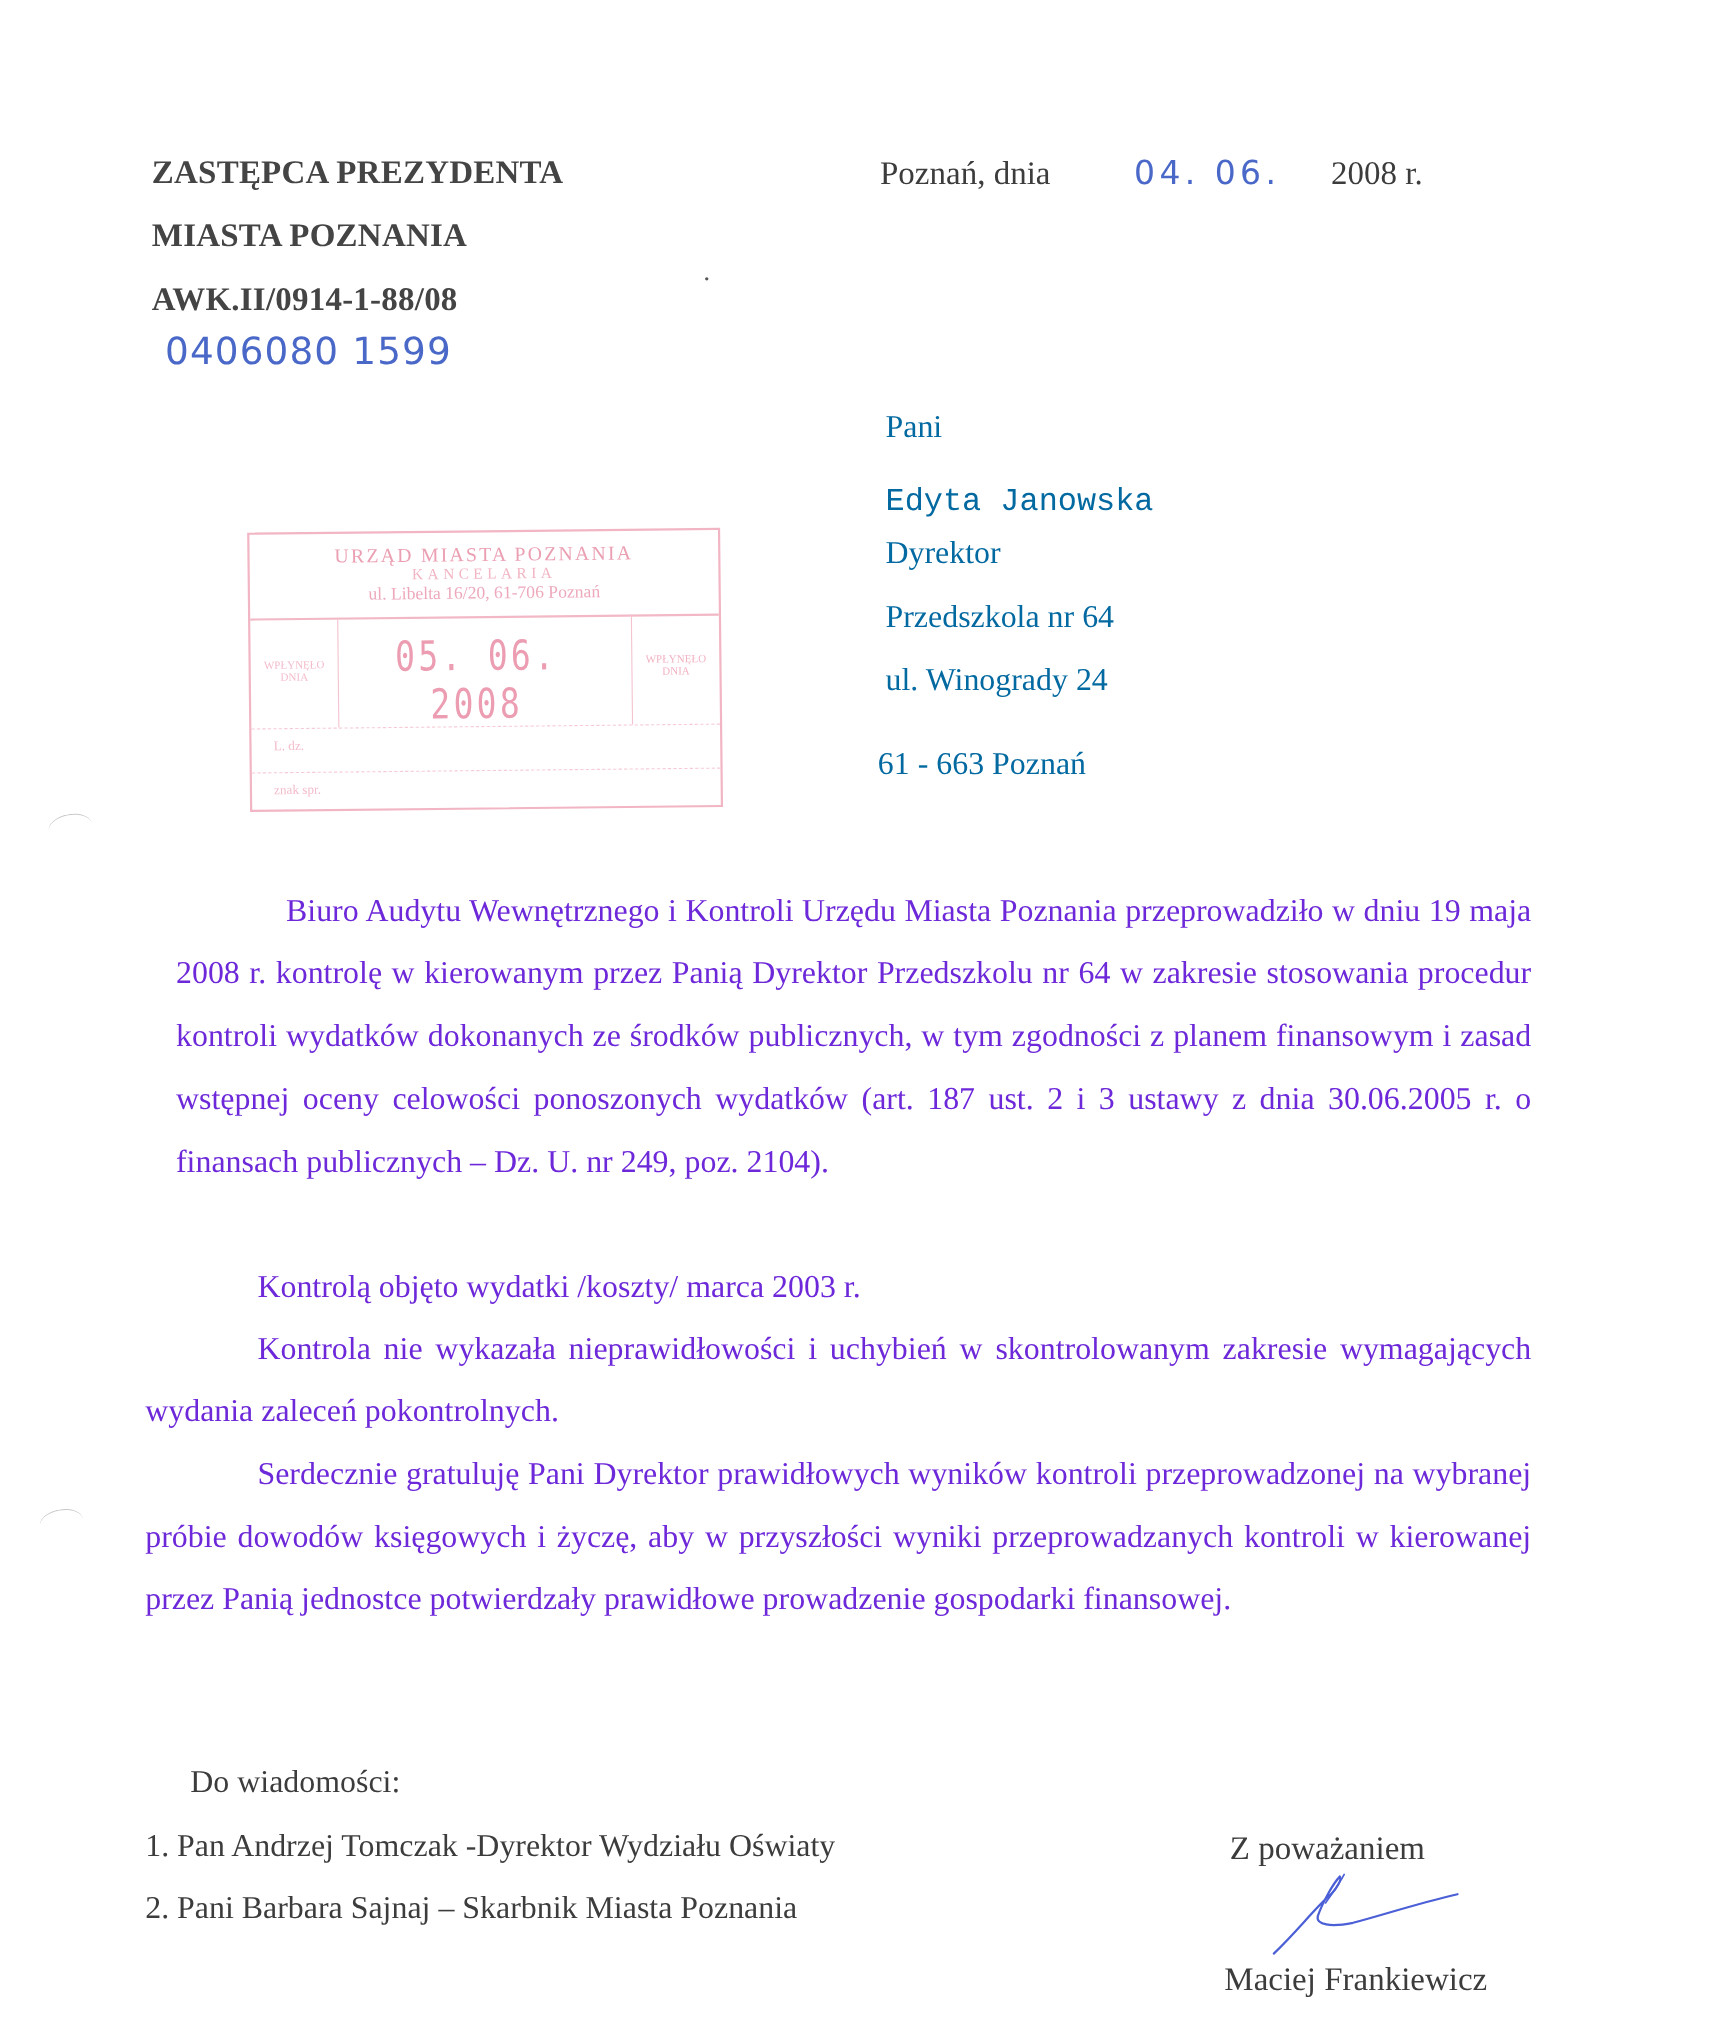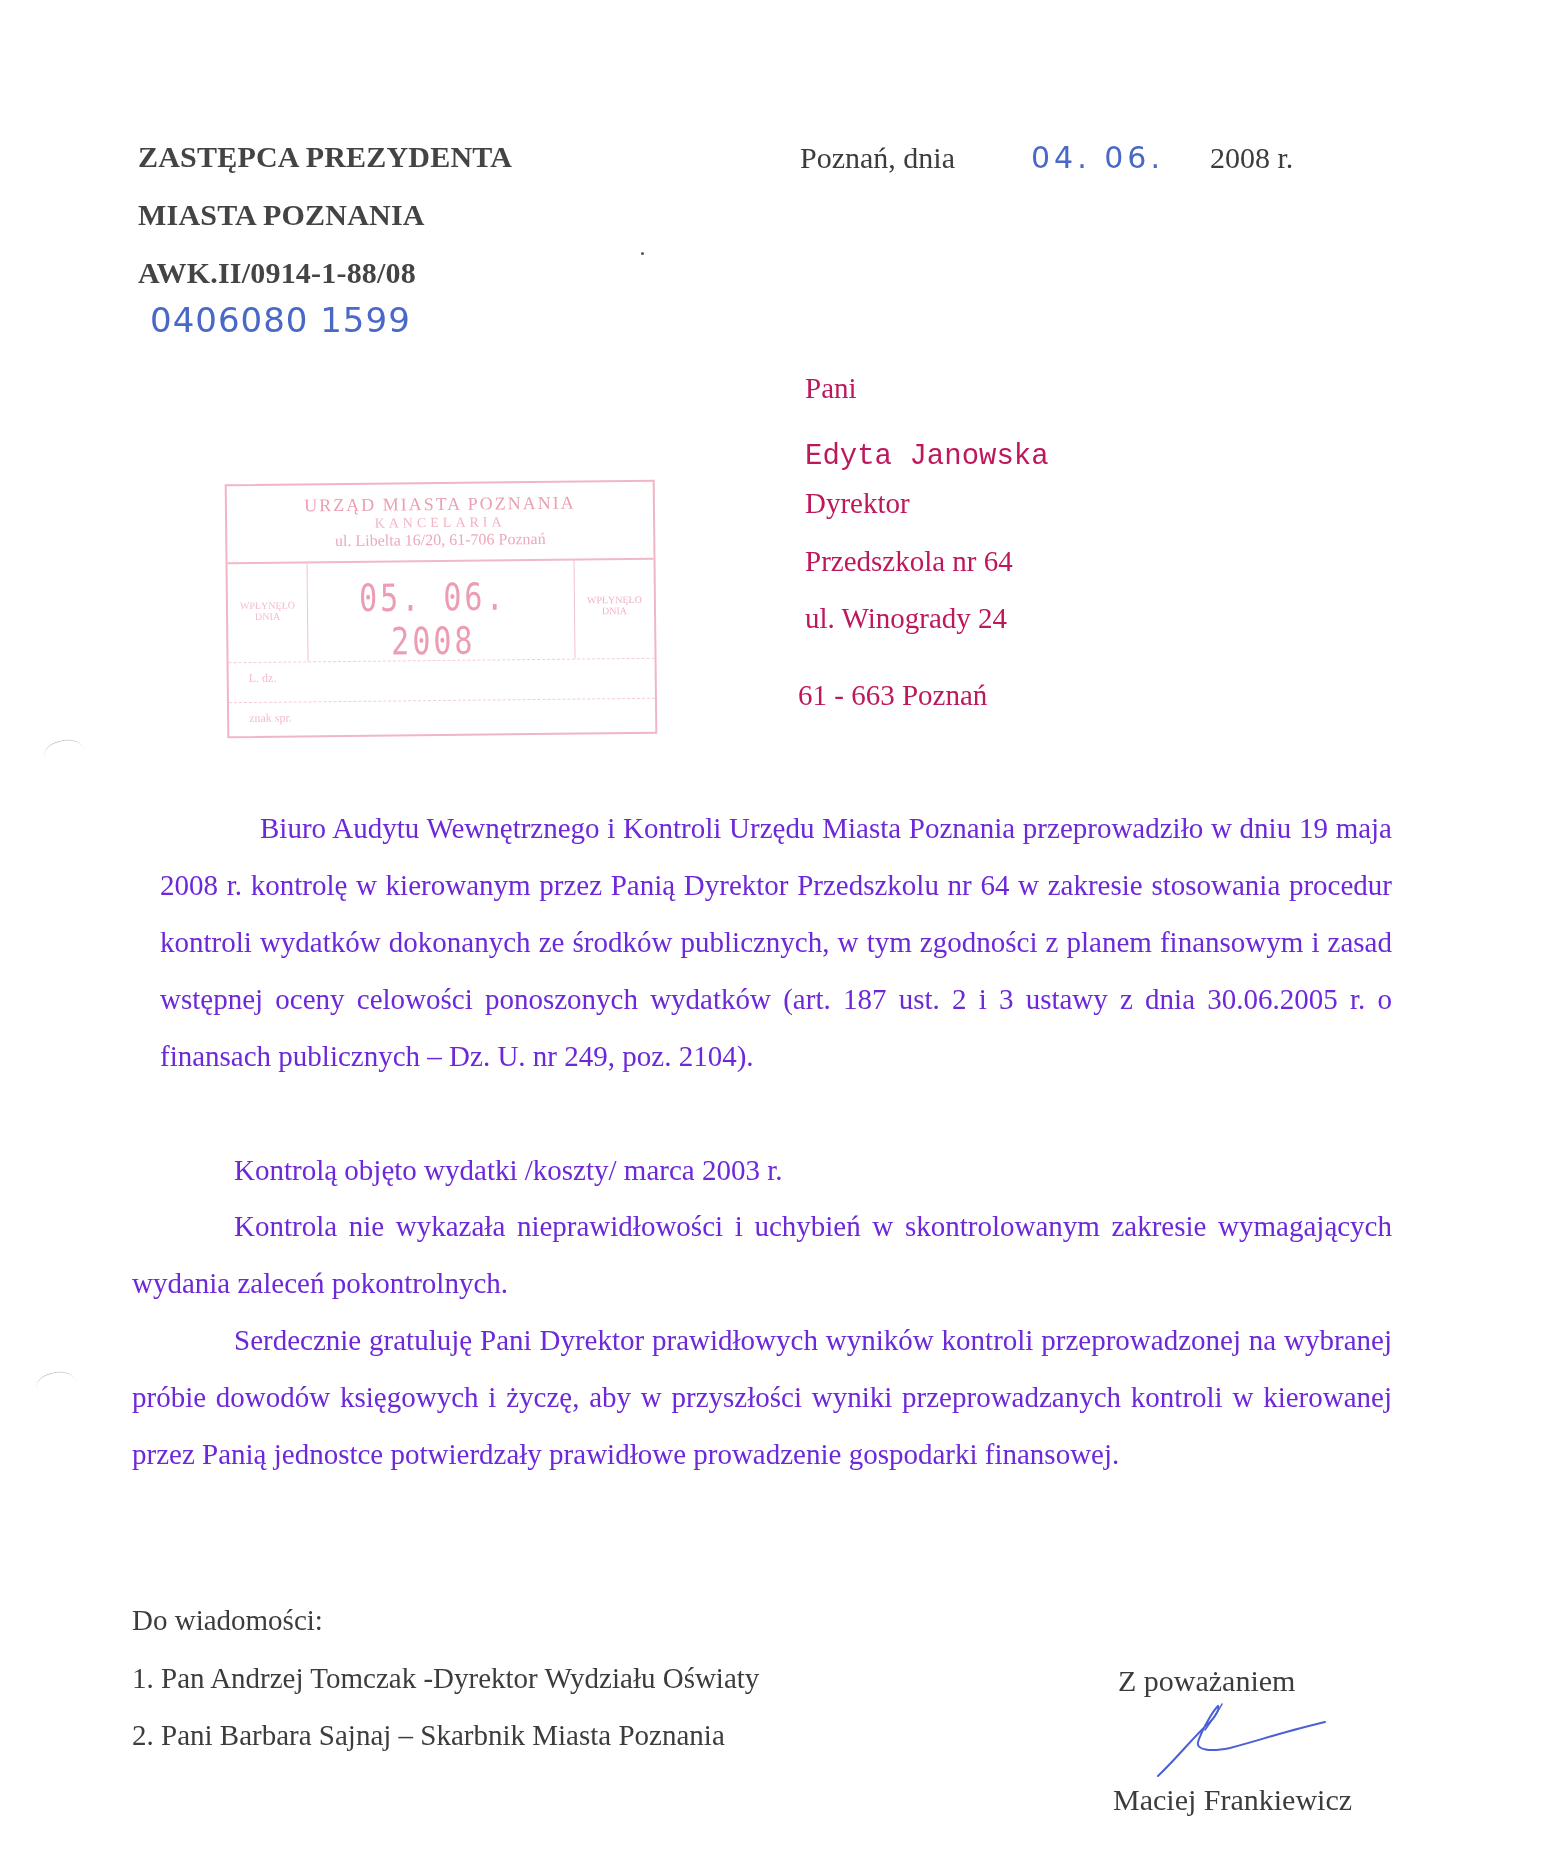--- a/index.html
+++ b/index.html
@@ -48,21 +48,21 @@
       left: 150px;
       top: 300px;
       font-size: 34px;
       letter-spacing: 1px;
     }
 
     
     .recipient {
       left: 805px;
       font-size: 29px;
-      color: #be185d;
+      color: #0369a1;
     }
 
     
     .stamp {
       position: absolute;
       left: 226px;
       top: 482px;
       width: 430px;
       height: 254px;
       border: 2px solid #f2b5c4;
@@ -205,21 +205,21 @@
 <div class="body para2">
   <p class="indent">Kontrolą objęto wydatki /koszty/ marca 2003 r.</p>
 </div>
 <div class="body para3">
   <p class="indent" style="text-indent:102px;">Kontrola nie wykazała nieprawidłowości i uchybień w skontrolowanym zakresie wymagających wydania zaleceń pokontrolnych.</p>
 </div>
 <div class="body para4">
   <p class="indent" style="text-indent:102px;">Serdecznie gratuluję Pani Dyrektor prawidłowych wyników kontroli przeprowadzonej na wybranej próbie dowodów księgowych i życzę, aby w przyszłości wyniki przeprowadzanych kontroli w kierowanej przez Panią jednostce potwierdzały prawidłowe prowadzenie gospodarki finansowej.</p>
 </div>
 
-<div class="abs cc" style="top:1604px;">Do wiadomości:</div>
+<div class="abs cc" style="top:1604px;margin-left:41px;">Do wiadomości:</div>
 <div class="abs cc" style="top:1662px;">1. Pan  Andrzej Tomczak -Dyrektor  Wydziału Oświaty</div>
 <div class="abs cc" style="top:1719px;">2. Pani Barbara Sajnaj – Skarbnik Miasta Poznania</div>
 
 <div class="abs closing">Z poważaniem</div>
 <svg class="signature" viewBox="0 0 180 80">
   <path d="M8 76 C 30 55, 45 35, 60 22 C 66 16, 70 8, 68 6 C 62 12, 52 30, 48 42 C 46 50, 60 52, 80 48 C 110 40, 140 30, 175 22" fill="none" stroke="#4b5fd6" stroke-width="2" stroke-linecap="round"></path>
   <path d="M55 30 C 62 20, 68 12, 72 4" fill="none" stroke="#4b5fd6" stroke-width="1.5" stroke-linecap="round"></path>
 </svg>
 <div class="abs signer">Maciej Frankiewicz</div>
 

